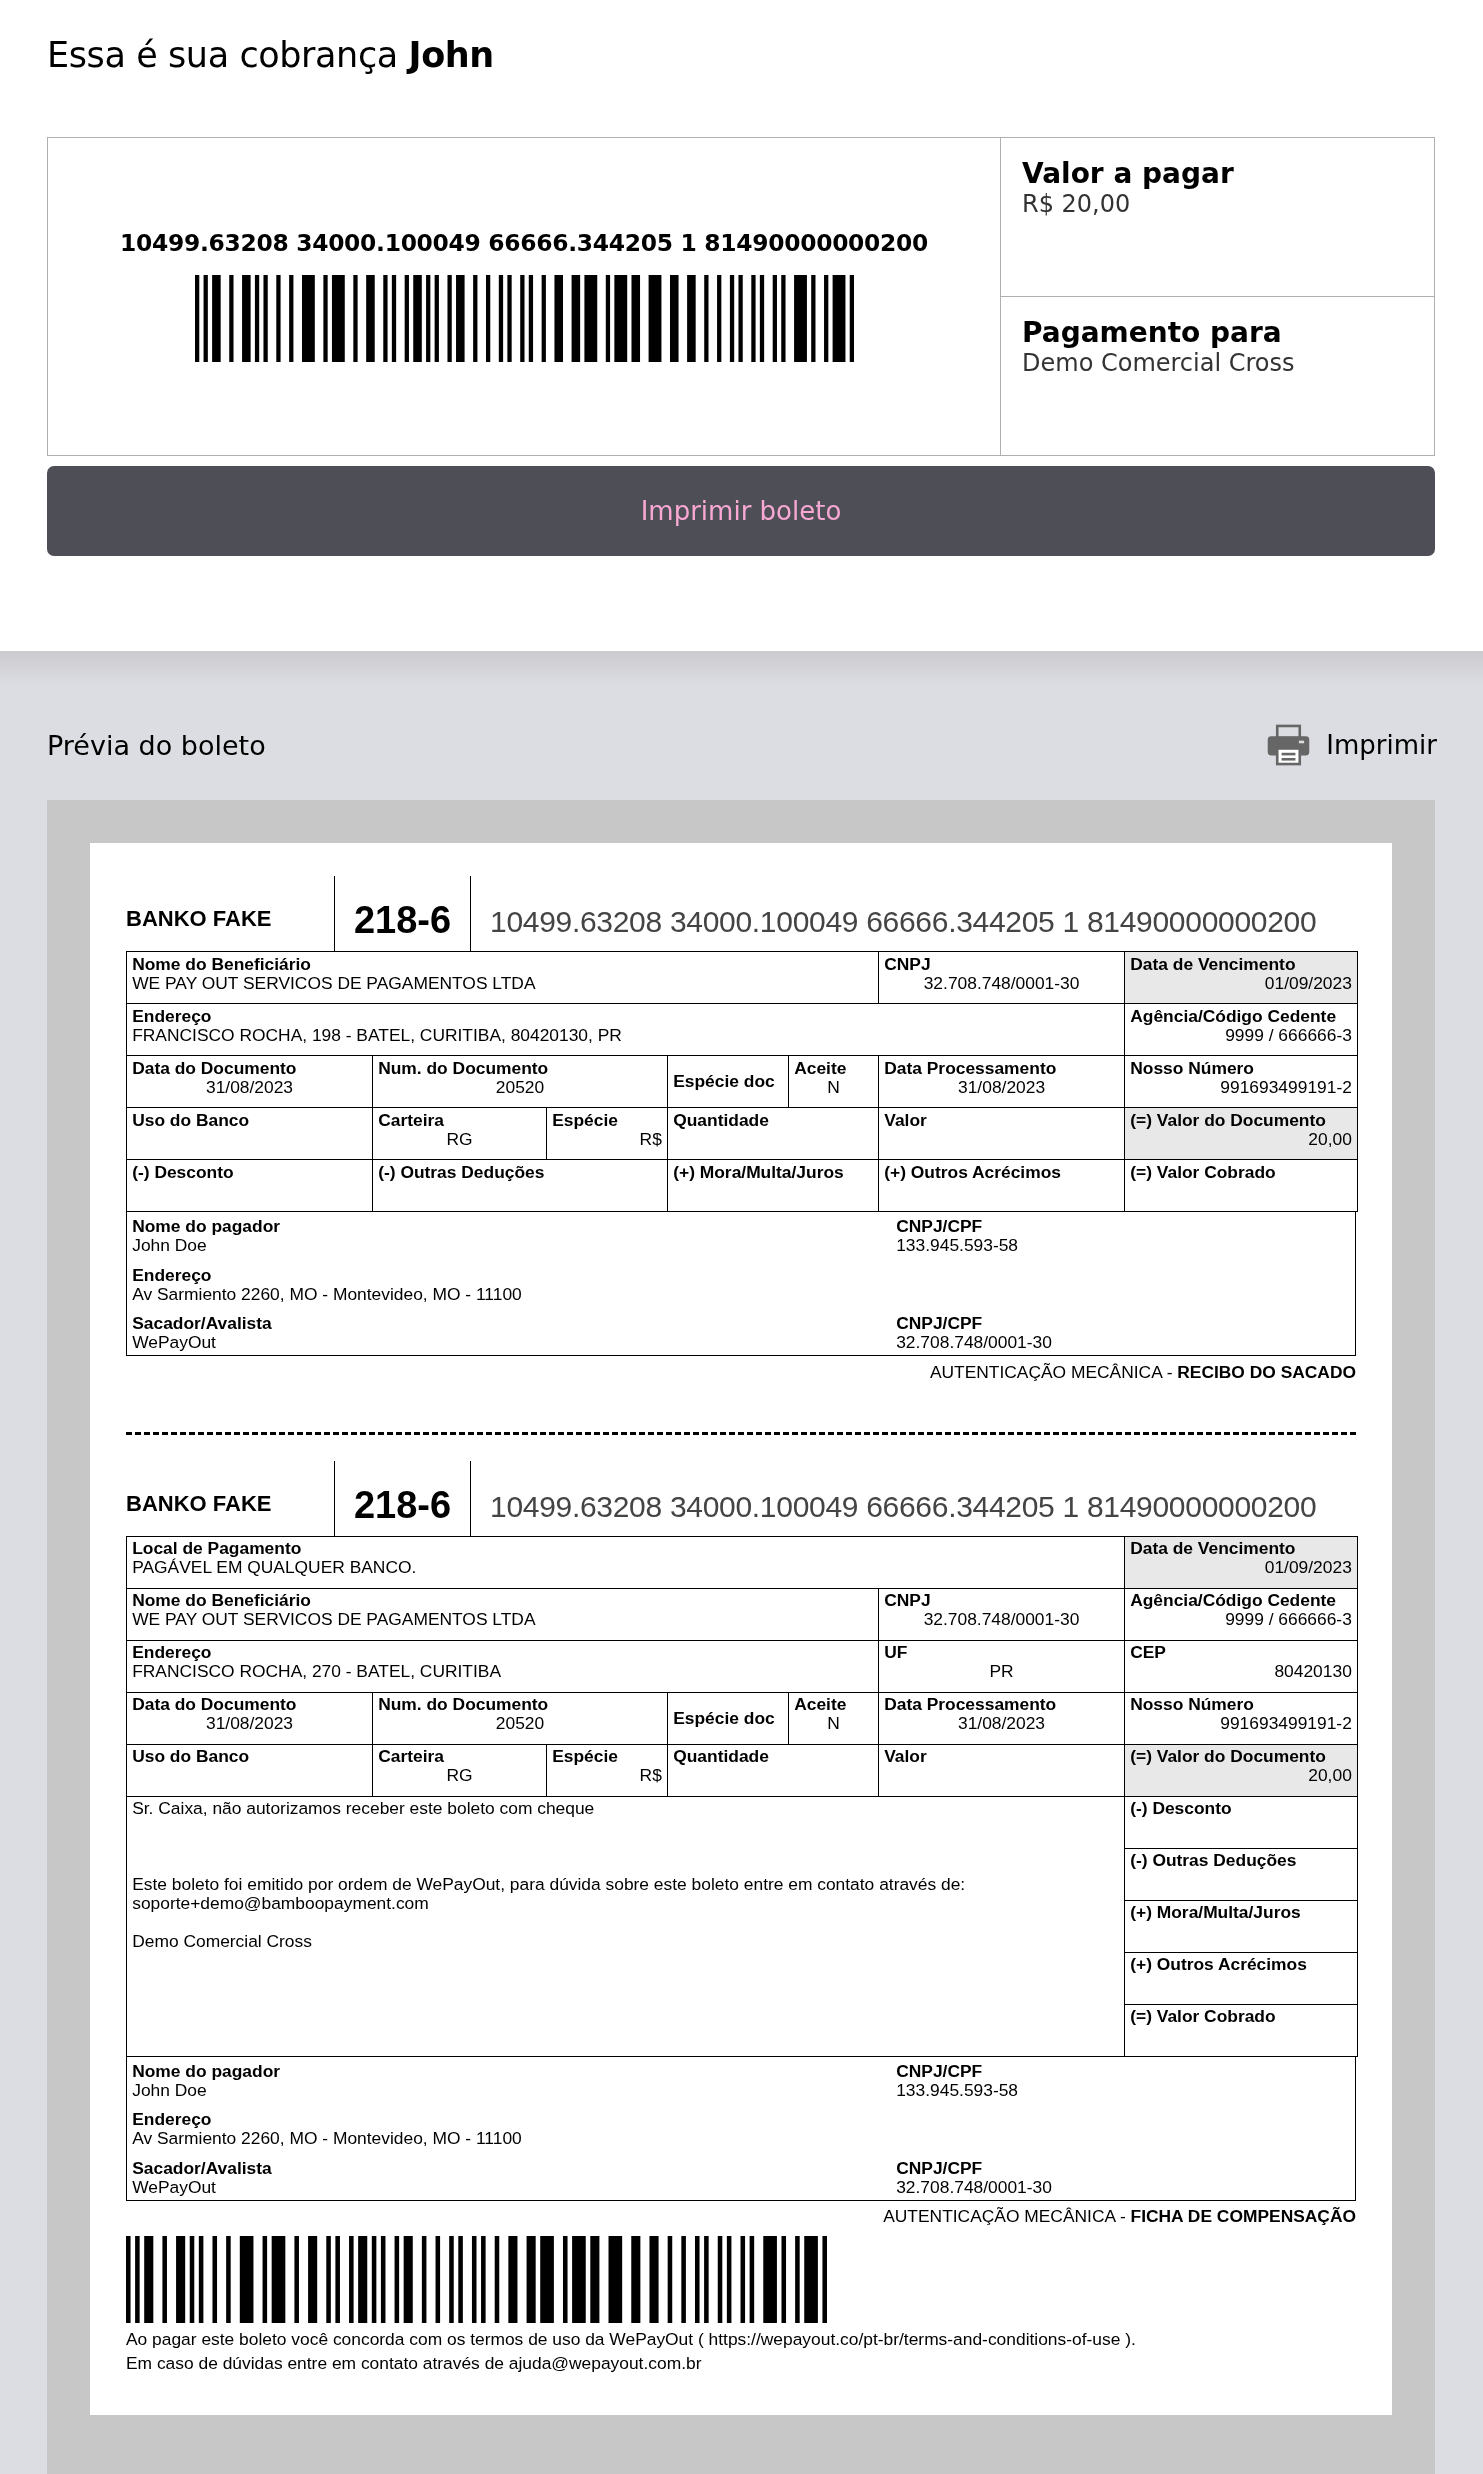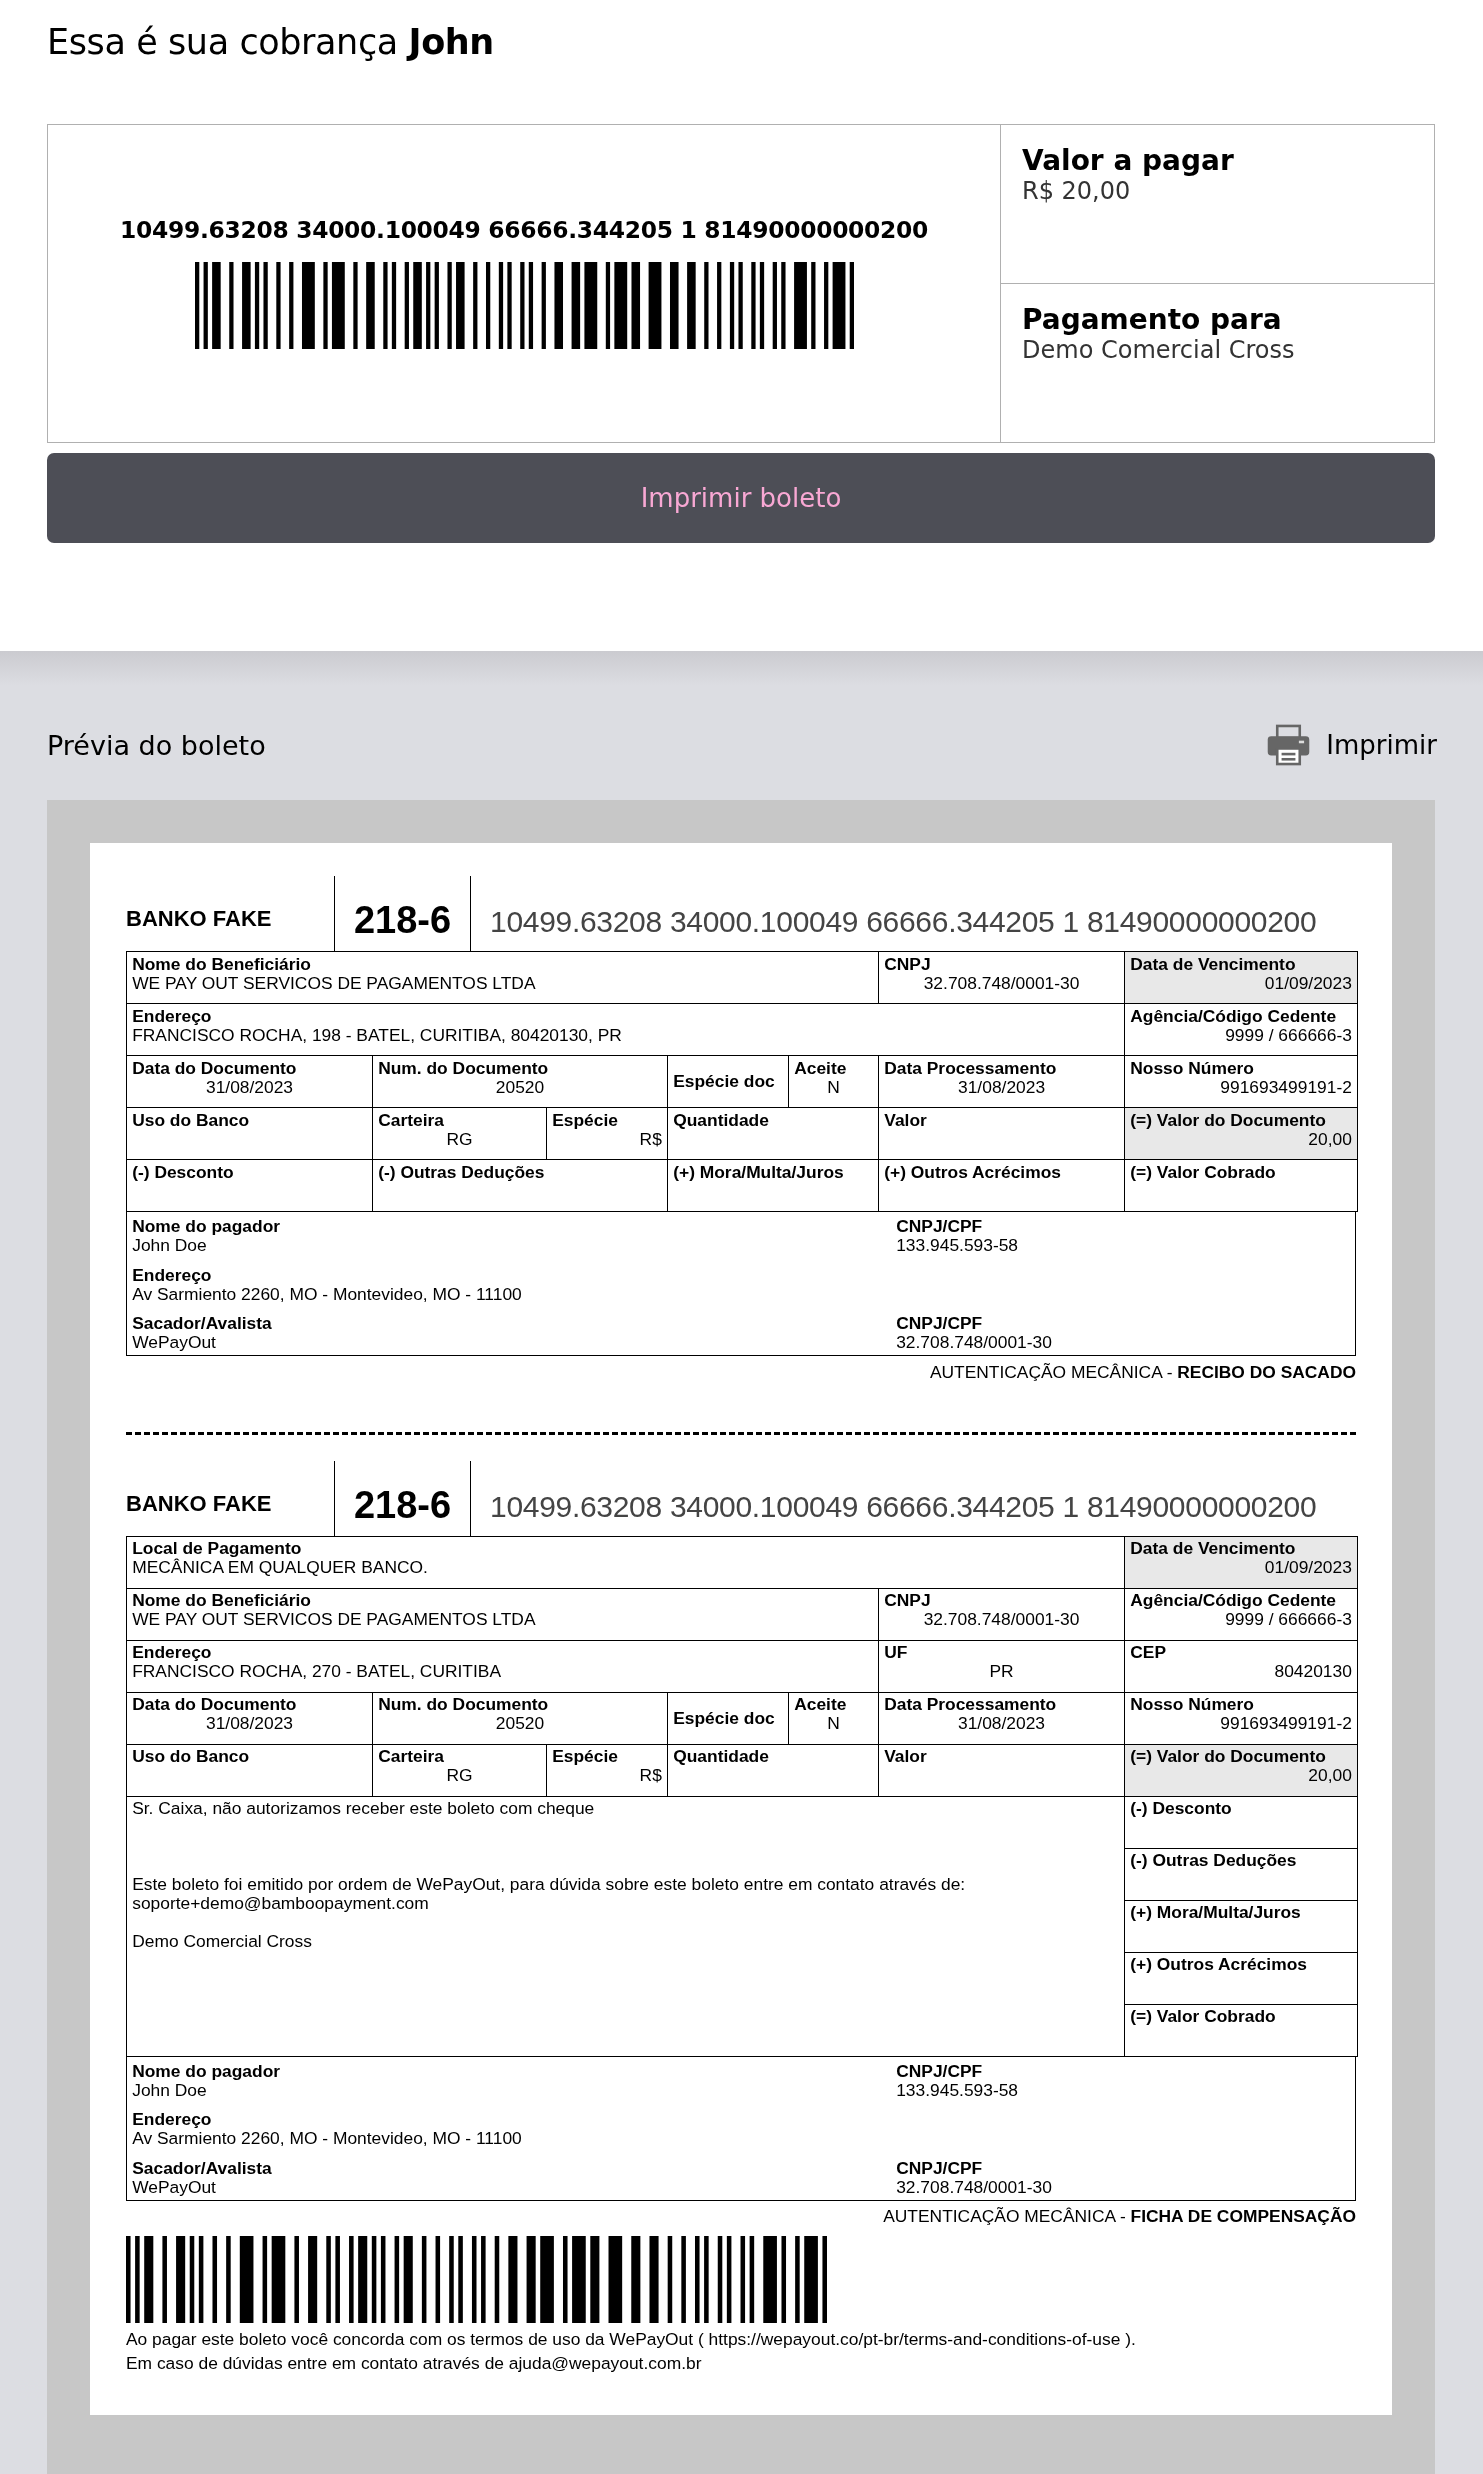--- a/index.html
+++ b/index.html
@@ -1,20 +1,20 @@
 <!DOCTYPE html>
 <html style="font-size:14px"><head>
 <meta charset="utf-8">
 <style>
   * { box-sizing: border-box; margin: 0; padding: 0; }
   html, body { width: 1484px; background: #dcdde2; }
   body { font-family: "DejaVu Sans", sans-serif; color: #000; }
 
   
-  .top { background: #fff; width: 1484px; height: 651px; padding: 18px 47px 0 47px; }
+  .top { background: #fff; width: 1484px; height: 651px; padding: 31px 47px 0 47px; }
   .greeting { font-size: 35px; font-weight: normal; line-height: 49px; letter-spacing: -0.4px; }
   .greeting b { font-weight: bold; }
 
   .summary { margin-top: 57px; display: flex; border: 1.7px solid #b0b0b0; width: 1388px; height: 319px; }
   .summary-left { width: 953px; border-right: 1.7px solid #b0b0b0; display: flex; flex-direction: column; align-items: center; justify-content: center; }
   .linha-digitavel { font-size: 23.4px; font-weight: bold; letter-spacing: -0.3px; margin-top: -1.7px; }
   .barcode-top { margin-top: 17.4px; width: 659px; height: 87px; }
   .summary-right { flex: 1; display: flex; flex-direction: column; }
   .info-cell { flex: 1; border-bottom: 1.7px solid #b0b0b0; padding: 19px 21px 0 21px; }
   .info-cell:last-child { border-bottom: none; }
@@ -317,21 +317,21 @@
             <col style="width:121px">
             <col style="width:121px">
             <col style="width:90px">
             <col style="width:246px">
             <col style="width:233px">
           </colgroup>
         <tbody>
             <tr>
           <td colspan="6">
                 <span class="lbl">Local de Pagamento</span>
-                <span class="val">MECÂNICA EM QUALQUER BANCO.</span>
+                <span class="val">PAGÁVEL EM QUALQUER BANCO.</span>
               </td>
           <td class="shade">
                 <span class="lbl">Data de Vencimento</span>
                 <span class="val r">01/09/2023</span>
               </td>
         </tr>
         <tr>
           <td colspan="5">
                 <span class="lbl">Nome do Beneficiário</span>
                 <span class="val">WE PAY OUT SERVICOS DE PAGAMENTOS LTDA</span>

